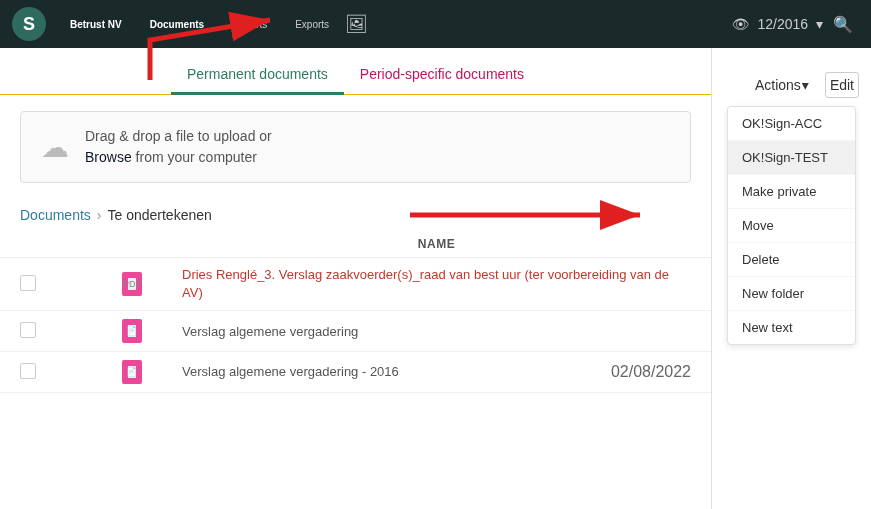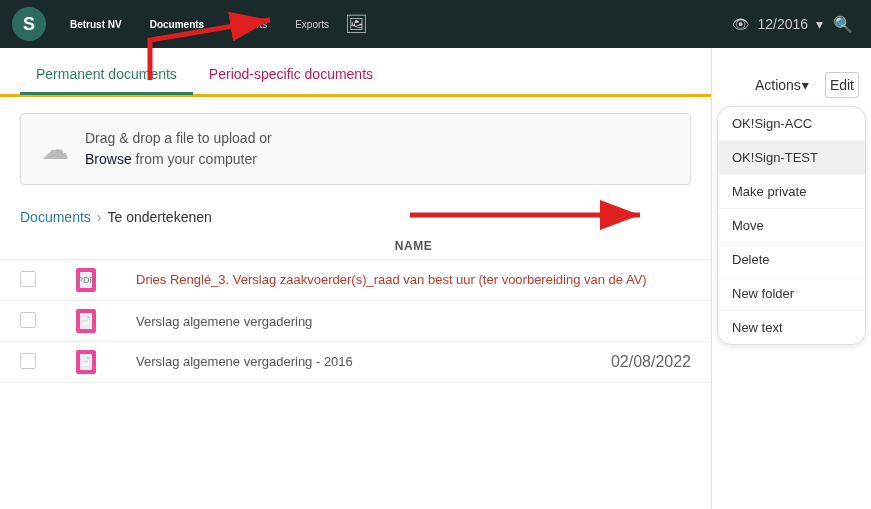--- a/index.html
+++ b/index.html
@@ -50,23 +50,24 @@
     
     .left-panel {
       flex: 1;
       padding: 0;
       overflow: hidden;
     }
 
     
     .tabs {
       display: flex;
-      border-bottom: 3px solid #eab308;
+      border-bottom: 1px solid #eab308;
       padding: 0 20px;
       margin-top: 8px;
+      justify-content: center;
     }
     .tab {
       padding: 10px 16px;
       cursor: pointer;
       font-size: 14px;
       color: #555;
       border-bottom: 3px solid transparent;
       margin-bottom: -1px;
     }
     .tab.active {
@@ -139,25 +140,26 @@
       vertical-align: middle;
     }
     .doc-table .checkbox-cell { width: 32px; }
     .doc-table .icon-cell { width: 28px; }
     .doc-row-checkbox {
       width: 16px; height: 16px; border: 1px solid #ccc; border-radius: 2px; background: #fff; display: inline-block;
     }
     .file-icon {
       width: 20px; height: 24px;
       background: #eee;
-      border: 4px solid #ec4899;
+      border: 6px solid #ec4899;
       border-radius: 2px;
       display: flex; align-items: center; justify-content: center;
       font-size: 9px; color: #888;
       position: relative;
+      margin-left: 46px;
     }
     .file-name-link {
       color: #c0392b;
       cursor: pointer;
       text-decoration: none;
       font-size: 13px;
       line-height: 1.4;
     }
     .file-name-plain {
       color: #555;
@@ -195,22 +197,22 @@
       font-size: 14px;
       cursor: pointer;
       background: #fff;
       color: #333;
     }
 
     
     .dropdown-menu {
       background: #fff;
       border: 1px solid #e0e0e0;
-      border-radius: 14px;
-      margin: 0 5px;
+      border-radius: 4px;
+      margin: 0 15px;
       box-shadow: 0 2px 6px rgba(0,0,0,0.1);
     }
     .dropdown-item {
       padding: 9px 14px;
       cursor: pointer;
       font-size: 13px;
       color: #333;
       border-bottom: 1px solid #f5f5f5;
     }
     .dropdown-item:last-child { border-bottom: none; }

